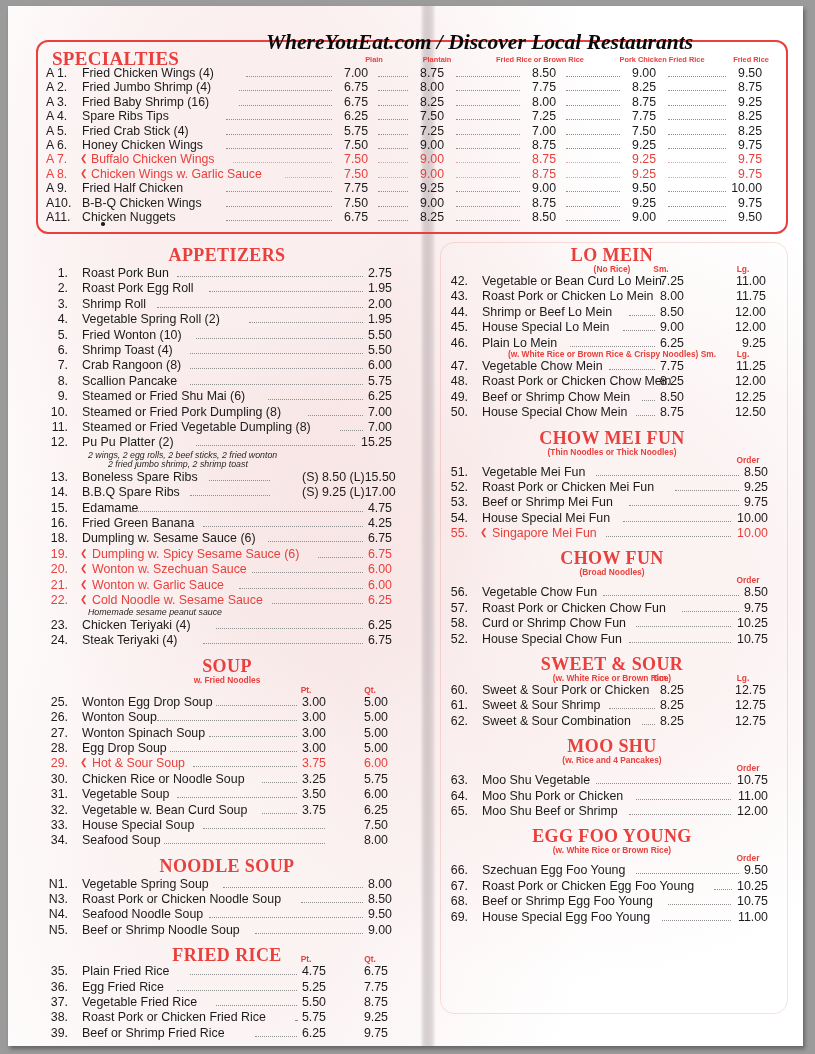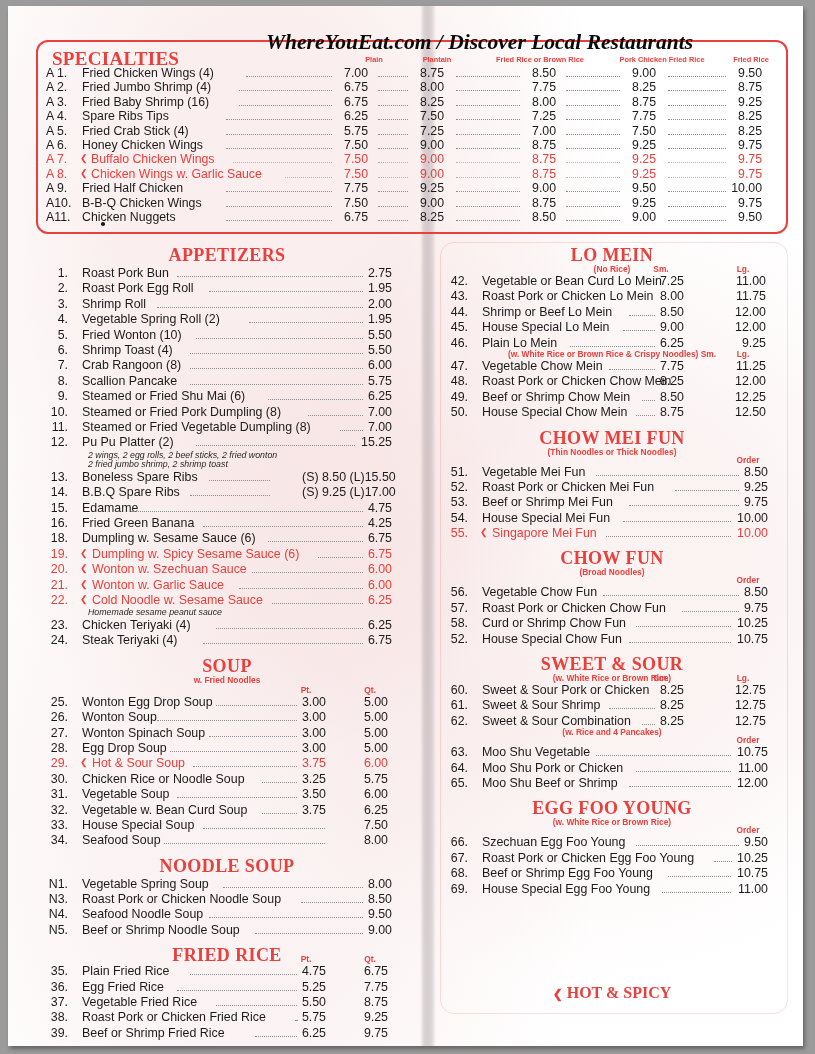--- a/index.html
+++ b/index.html
@@ -357,21 +357,21 @@
         <span class="dotfill" style="left:304.45px;width:22.150000000000034px"></span>
         <span class="i-price" style="left:266px;width:90px">7.00</span>
       </div>
       <div class="item">
         <span class="i-num" style="left:4px">12.</span>
         <span class="i-name" style="left:46px">Pu Pu Platter (2)</span>
         <span class="dotfill" style="left:160.35px;width:159.15px"></span>
         <span class="i-price" style="left:266px;width:90px">15.25</span>
       </div>
       <div class="note" style="margin-left: 52px;">2 wings, 2 egg rolls, 2 beef sticks, 2 fried wonton</div>
-      <div class="note" style="margin-left: 52px;">2 fried jumbo shrimp, 2 shrimp toast</div>
+      <div class="note" style="margin-left: 72px;">2 fried jumbo shrimp, 2 shrimp toast</div>
       <div class="item">
         <span class="i-num" style="left:4px">13.</span>
         <span class="i-name" style="left:46px">Boneless Spare Ribs</span>
         <span class="dotfill" style="left:173.45px;width:60.85000000000002px"></span>
         <span class="i-price" style="left:266px;width:90px">(S) 8.50 (L)15.50</span>
       </div>
       <div class="item">
         <span class="i-num" style="left:4px">14.</span>
         <span class="i-name" style="left:46px">B.B.Q Spare Ribs</span>
         <span class="dotfill" style="left:153.8px;width:80.5px"></span>
@@ -732,20 +732,21 @@
         <span class="i-price" style="left:178px;width:70px">8.25</span>
         <span class="i-price" style="left:260px;width:70px">12.75</span>
       </div>
       <div class="item">
         <span class="i-num" style="left:4px">62.</span>
         <span class="i-name" style="left:46px">Sweet &amp; Sour Combination</span>
         <span class="dotfill" style="left:206.2px;width:12.400000000000006px"></span>
         <span class="i-price" style="left:178px;width:70px">8.25</span>
         <span class="i-price" style="left:260px;width:70px">12.75</span>
       </div>
+      <div class="sec-title">MOO SHU</div>
       <div class="sec-sub">(w. Rice and 4 Pancakes)</div>
       <div class="colhdr" style="margin-top: -2px;">
         <span style="left: 290px; width: 44px;">Order</span>
       </div>
       <div class="item">
         <span class="i-num" style="left:4px">63.</span>
         <span class="i-name" style="left:46px">Moo Shu Vegetable</span>
         <span class="dotfill" style="left:160.35px;width:135.15px"></span>
         <span class="i-price" style="left:242px;width:90px">10.75</span>
       </div>
@@ -785,17 +786,13 @@
         <span class="i-price" style="left:242px;width:90px">10.75</span>
       </div>
       <div class="item">
         <span class="i-num" style="left:4px">69.</span>
         <span class="i-name" style="left:46px">House Special Egg Foo Young</span>
         <span class="dotfill" style="left:225.85px;width:69.65px"></span>
         <span class="i-price" style="left:242px;width:90px">11.00</span>
       </div>
     </div>
 
-  <div id="hotspicy">
-    <span class="pep">❮</span>
-    <span>HOT &amp; SPICY</span>
-  </div>
 </div>
 
 </body></html>

